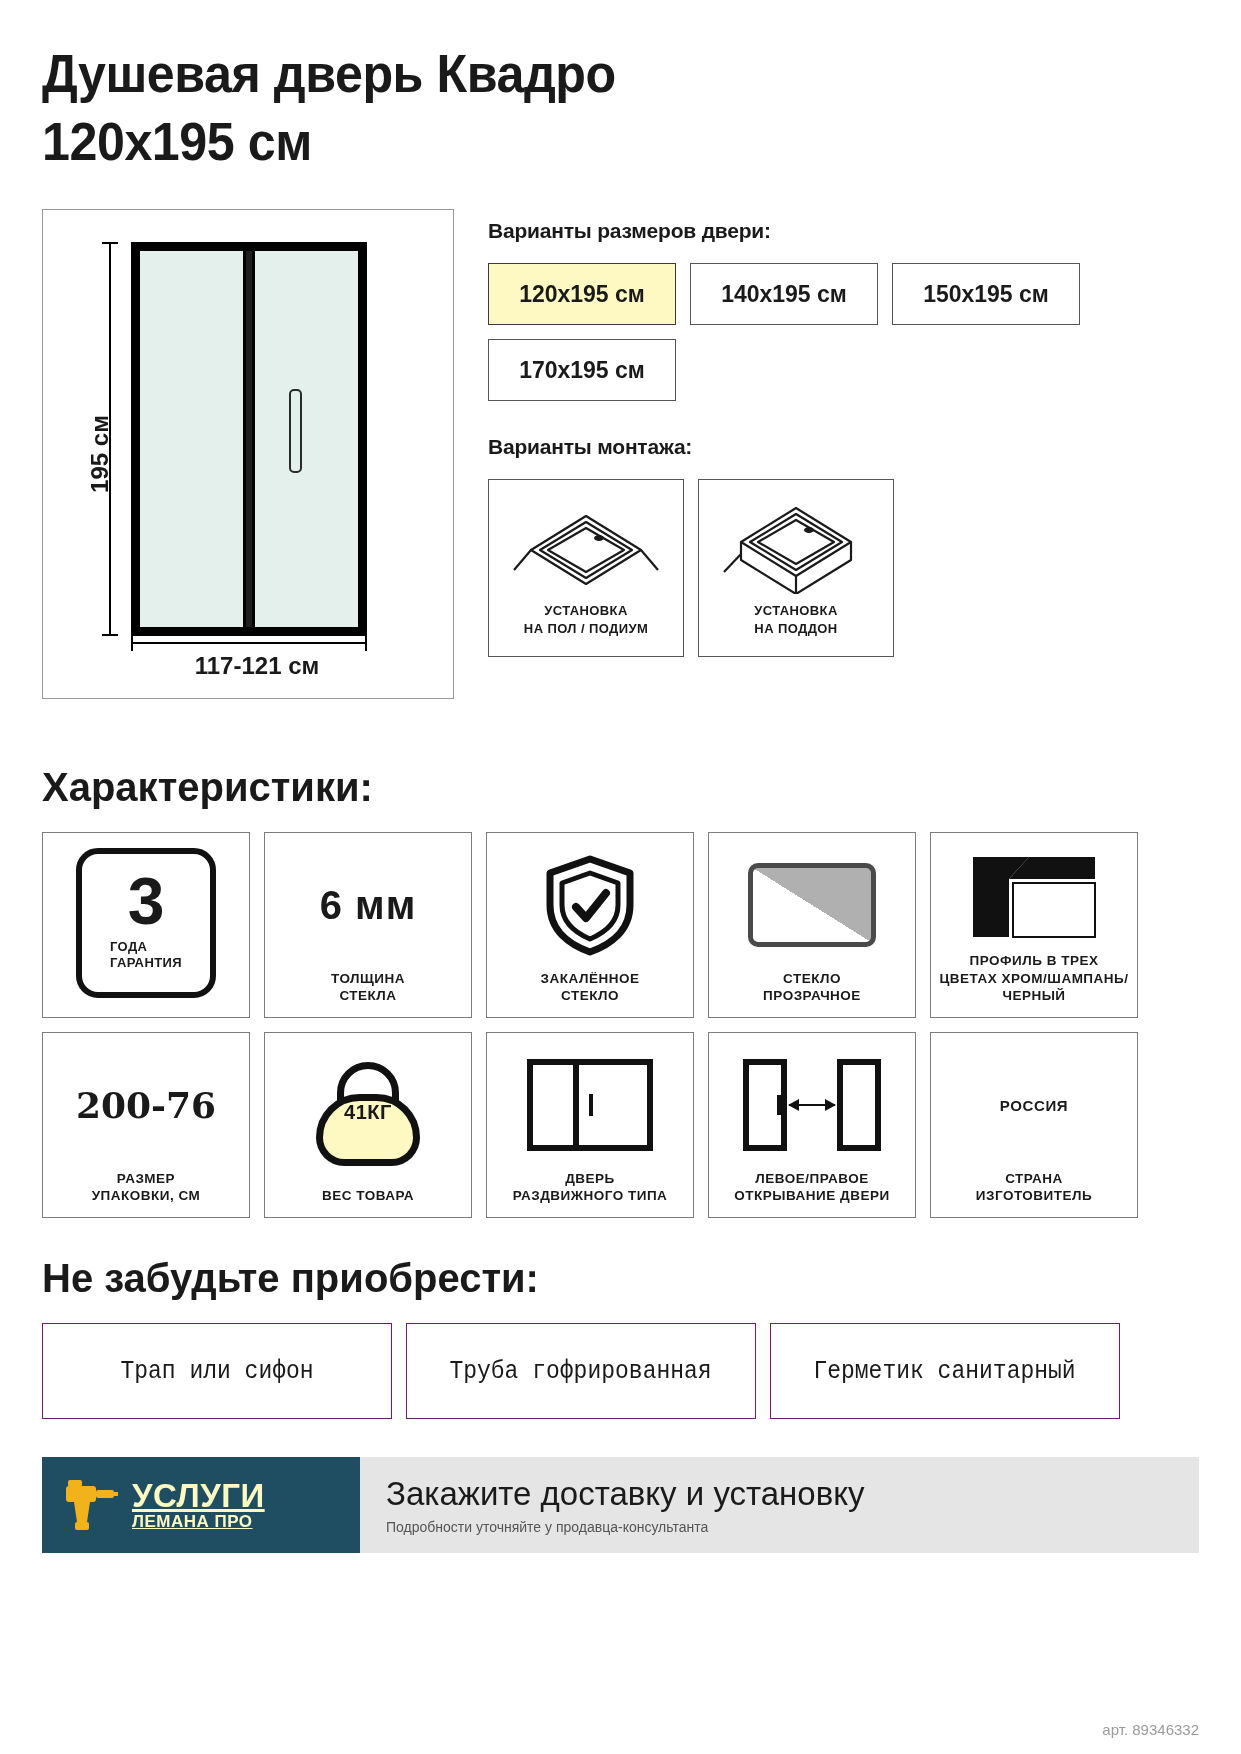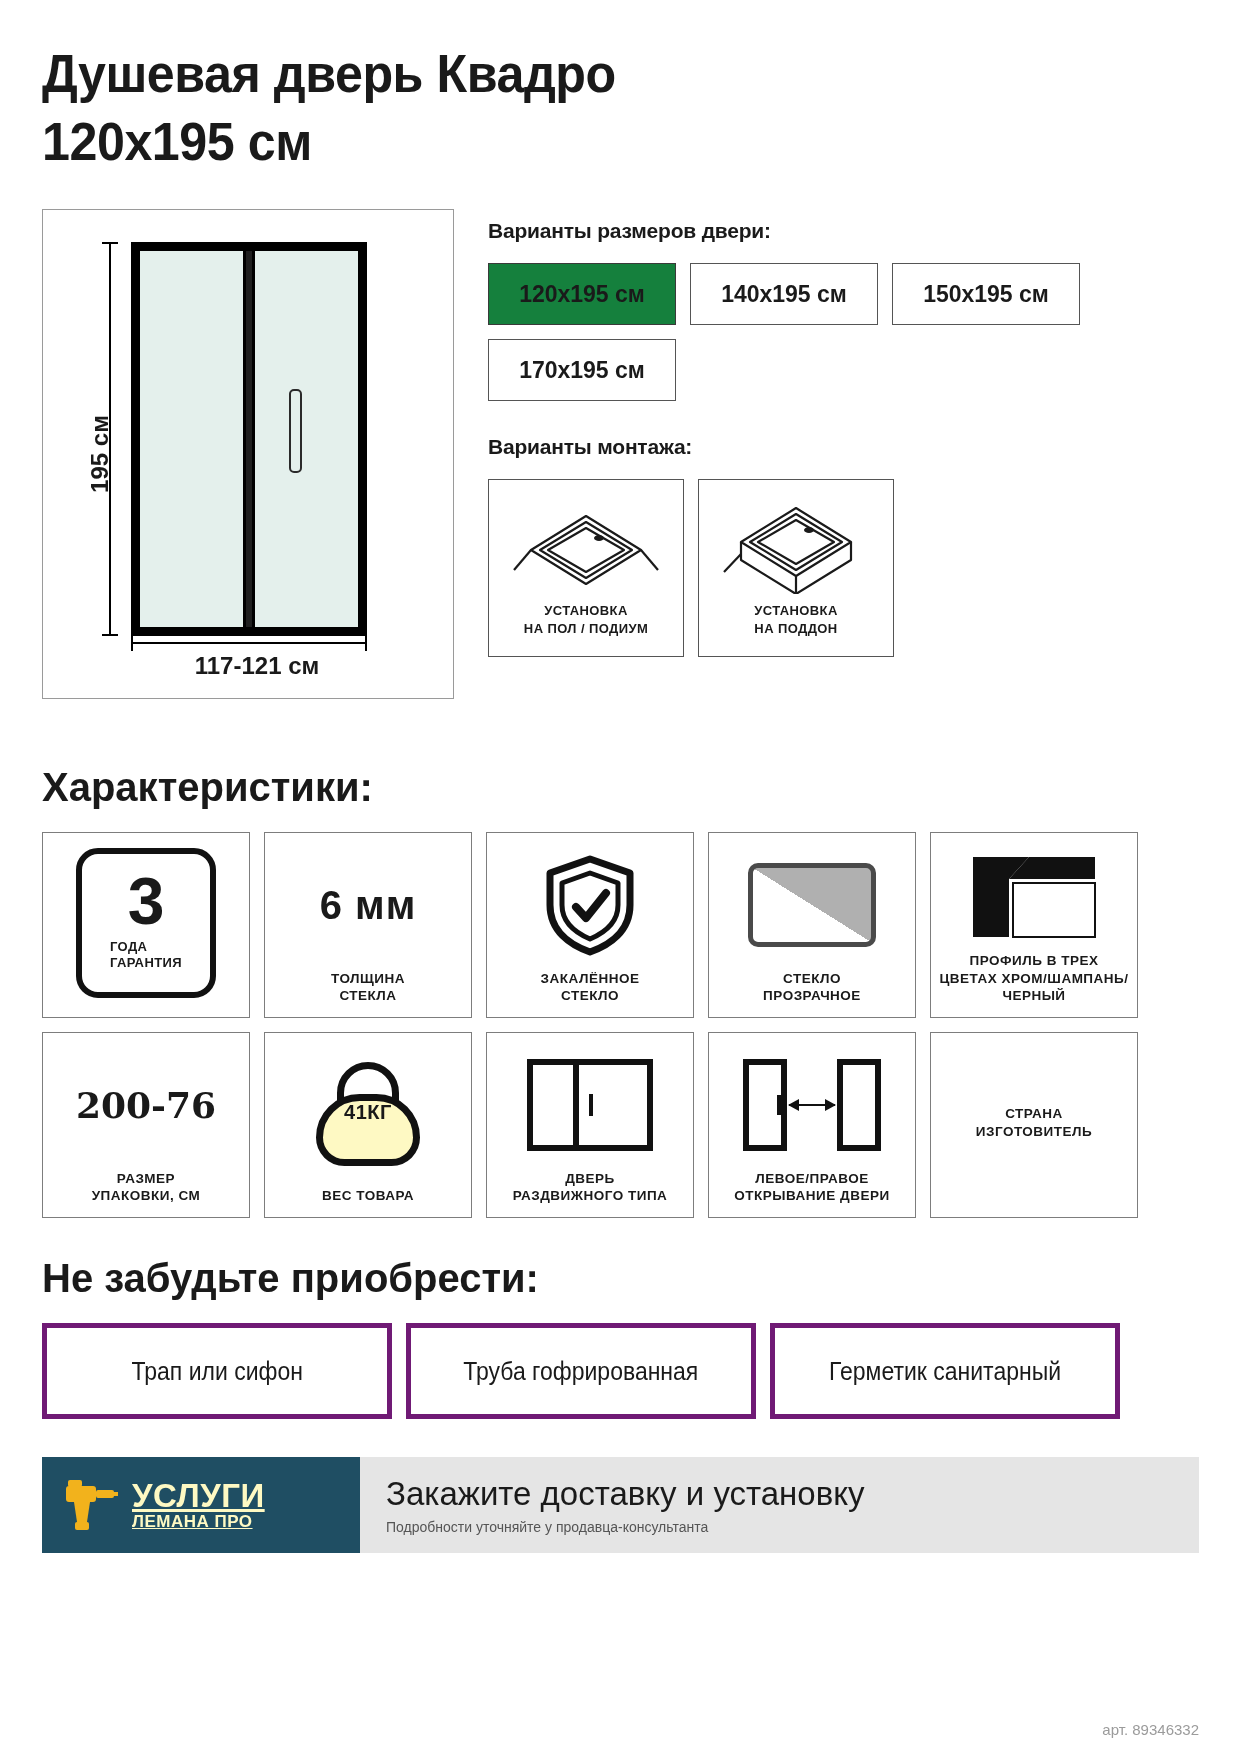--- a/index.html
+++ b/index.html
@@ -172,21 +172,21 @@
     border: 1px solid #555;
     box-sizing: border-box;
     display: flex;
     align-items: center;
     justify-content: center;
     font-size: 23px;
     font-weight: bold;
     background: #ffffff;
   }
   .size-chip.selected {
-    background: #15803d;
+    background: #fef9c3;
     border-color: #3a3a3a;
   }
 
   .mount-grid {
     display: flex;
     gap: 14px;
   }
   .mount-card {
     width: 196px;
     height: 178px;
@@ -415,28 +415,29 @@
     font-weight: bold;
     margin: 38px 0 22px 0;
   }
   .acc-row {
     display: flex;
     gap: 14px;
   }
   .acc-card {
     width: 350px;
     height: 96px;
-    border: 5px solid #701a75;
+    border: 1px solid #701a75;
     box-sizing: border-box;
     display: flex;
     align-items: center;
     justify-content: center;
     font-size: 25px;
     color: #1a1a1a;
     transform: none;
+    font-family: Liberation Mono, monospace;
   }
   .acc-card span {
     transform: scaleX(0.92);
     transform-origin: center;
     display: inline-block;
     white-space: nowrap;
   }
 
   
   .services {
@@ -674,20 +675,23 @@
           <div class="lr-arrow"></div>
           <div class="h r"></div>
           <div class="leaf r"></div>
         </div>
       </div>
       <div class="char-label">ЛЕВОЕ/ПРАВОЕ
 ОТКРЫВАНИЕ ДВЕРИ</div>
     </div>
 
     <div class="char-card">
+      <div class="char-art">
+        <div class="country-text">РОССИЯ</div>
+      </div>
       <div class="char-label">СТРАНА
 ИЗГОТОВИТЕЛЬ</div>
     </div>
   </div>
 
   <div class="acc-head">Не забудьте приобрести:</div>
   <div class="acc-row">
     <div class="acc-card">
         <span>Трап или сифон</span>
       </div>

